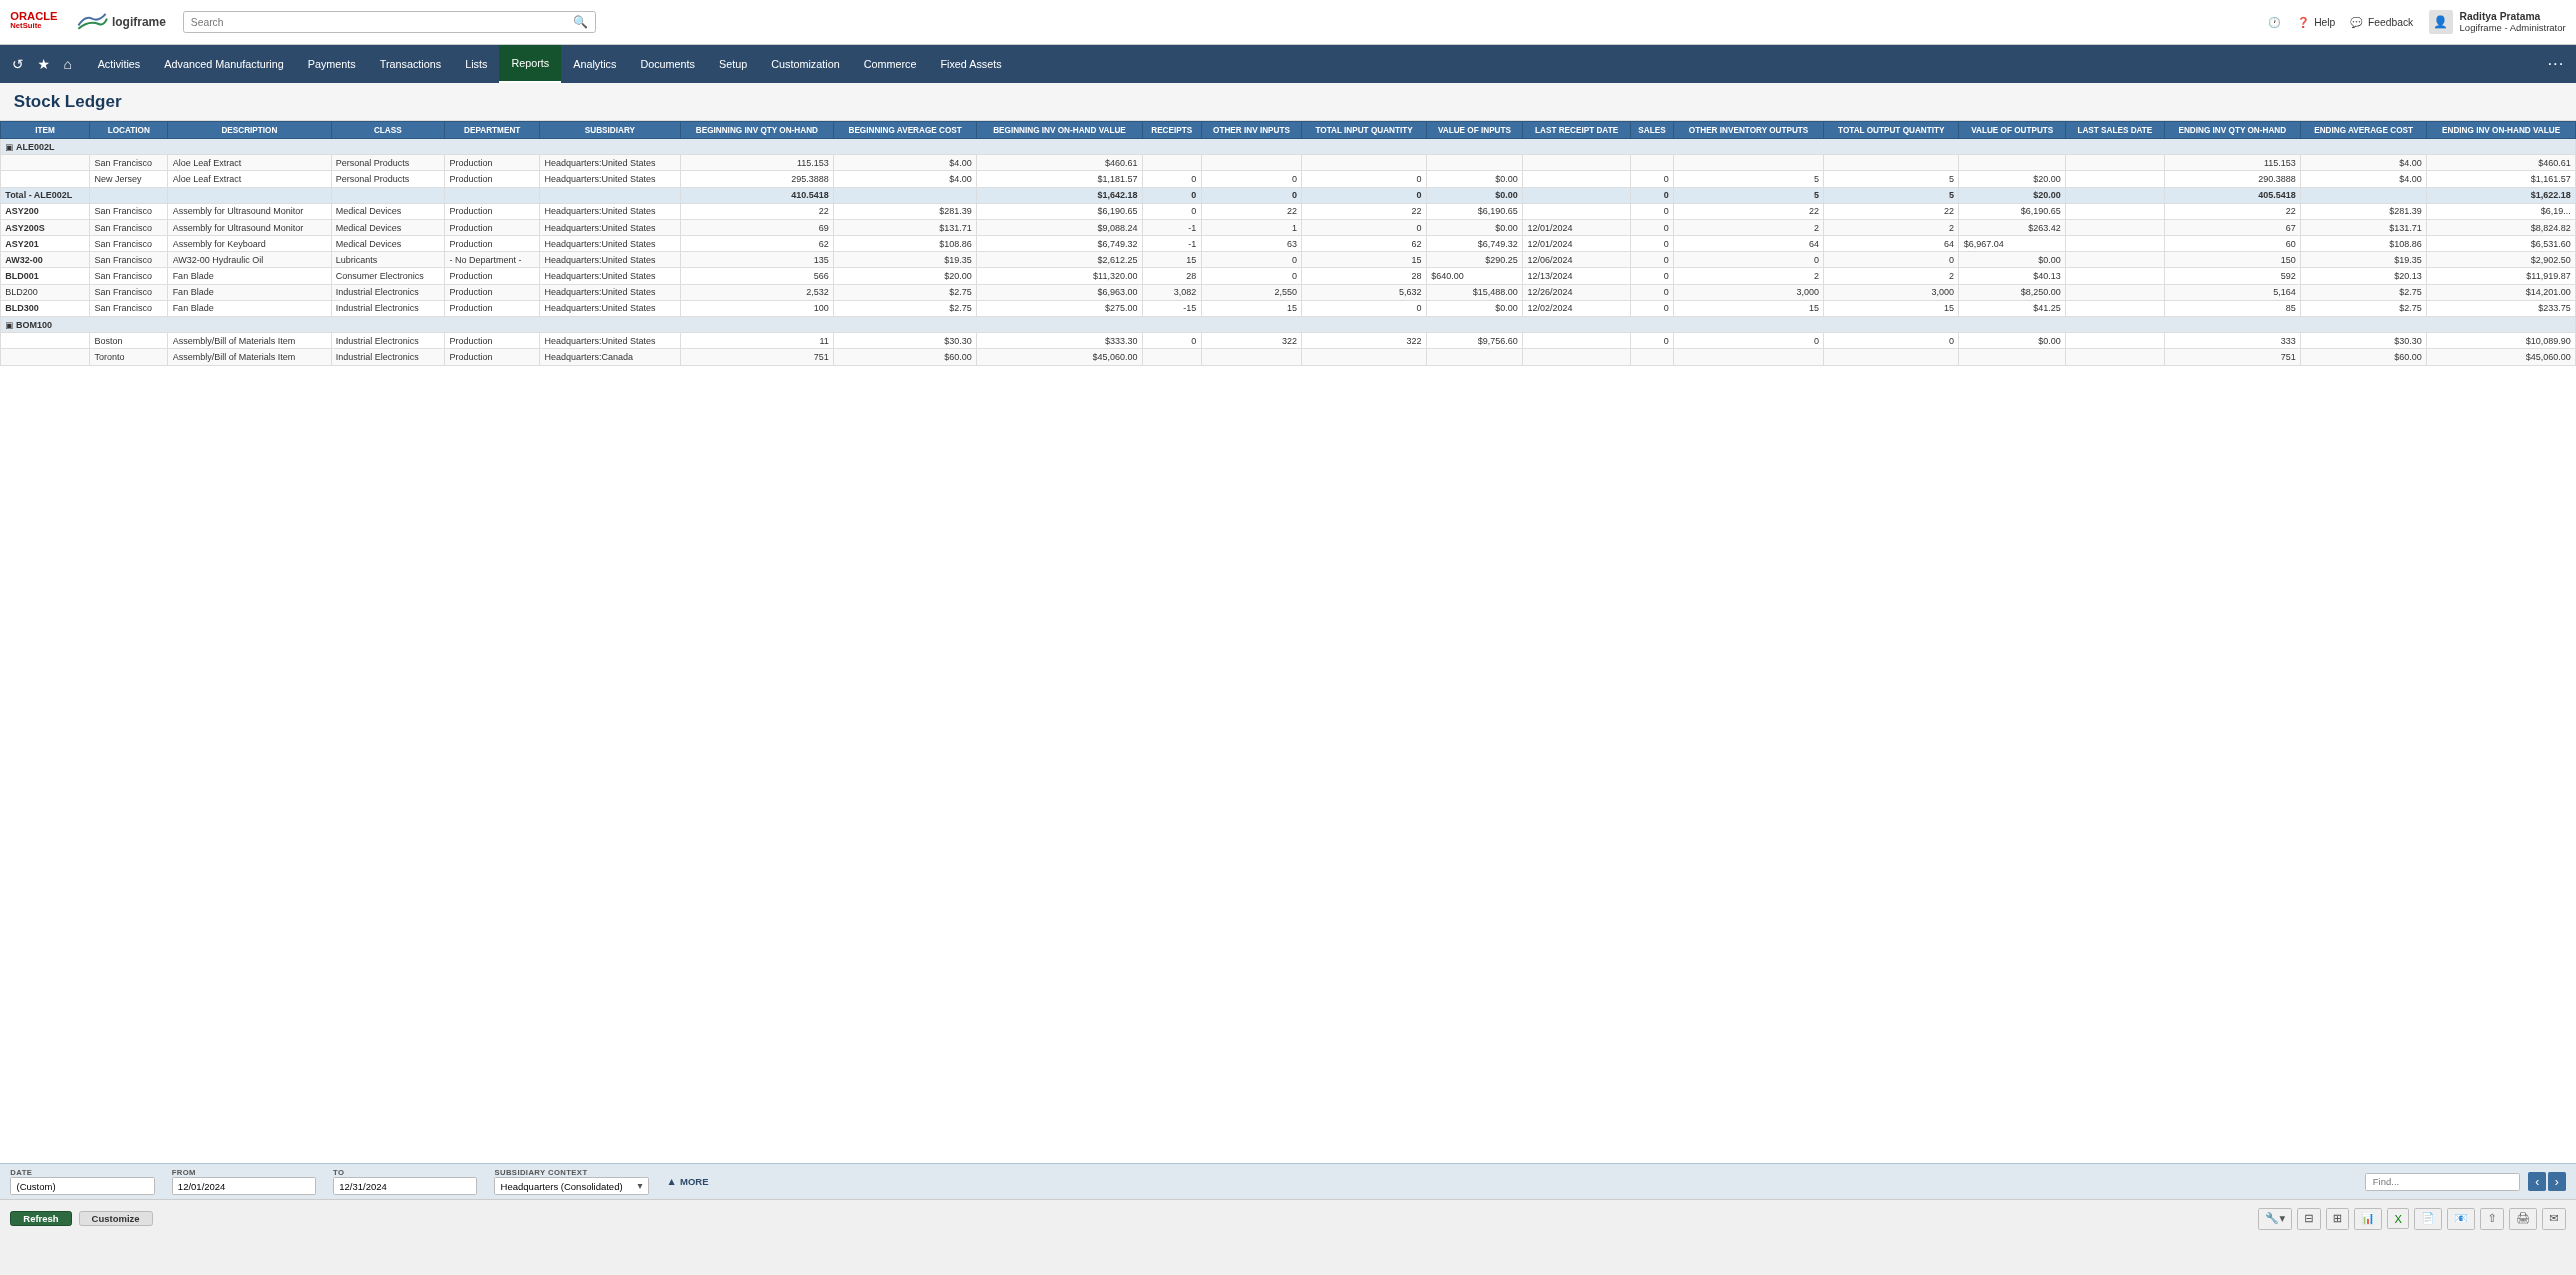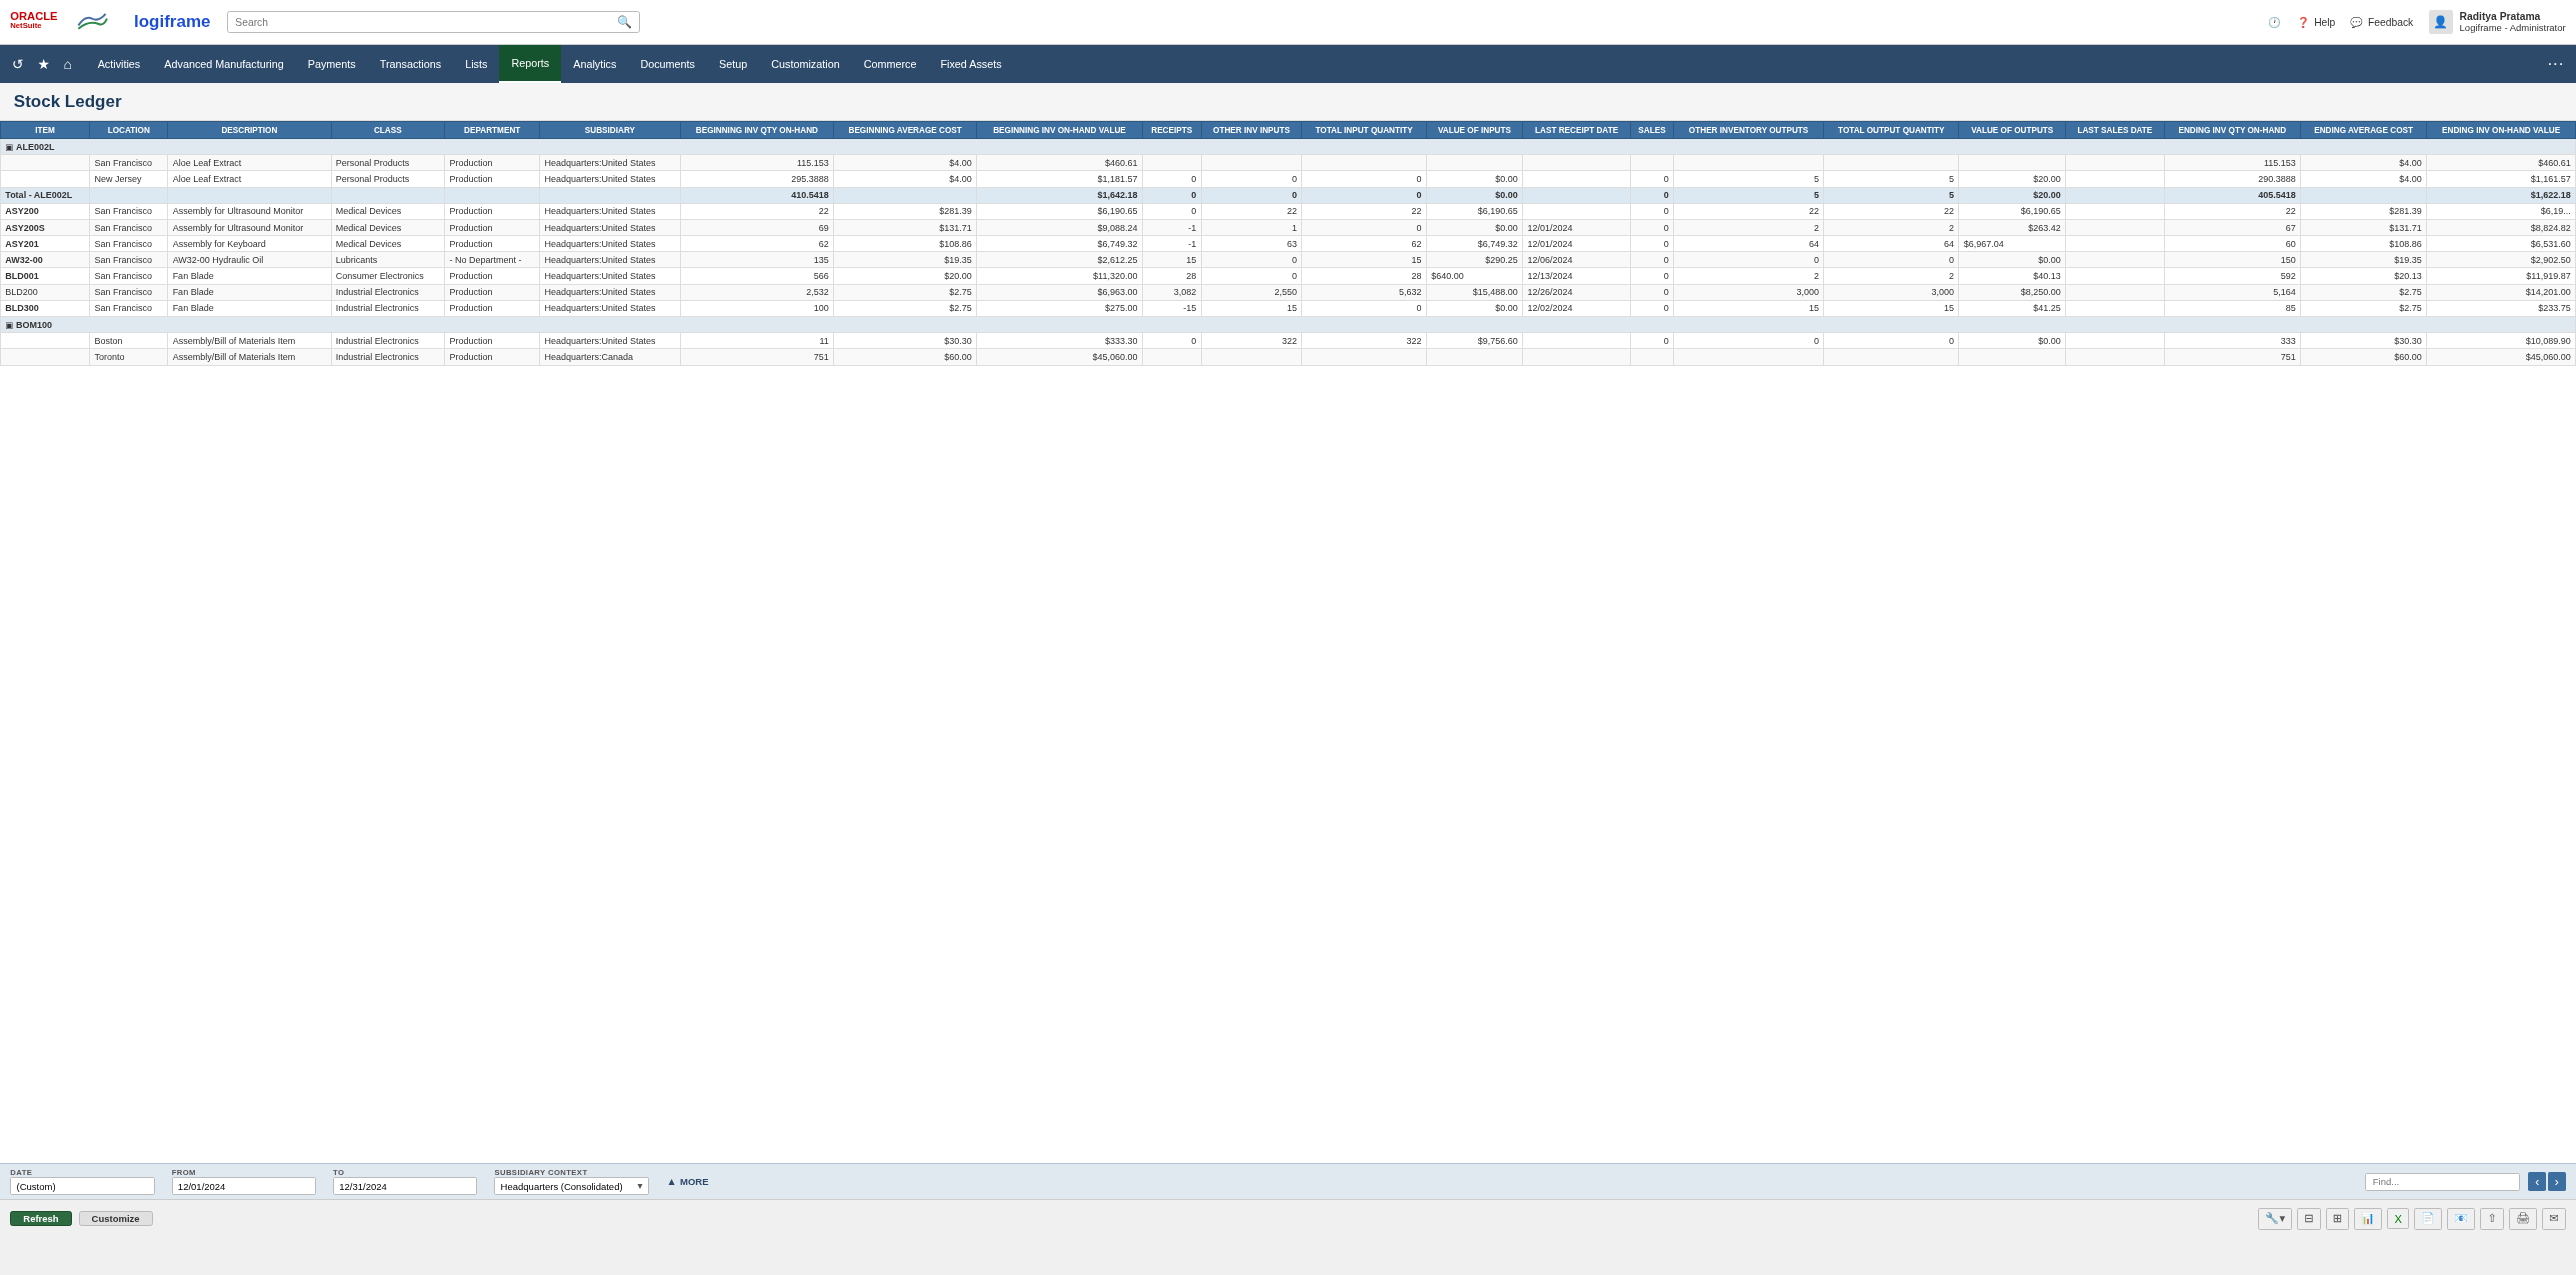--- a/index.html
+++ b/index.html
@@ -8,21 +8,21 @@
     
     .top-bar {
       display: flex; align-items: center; background: #fff;
       padding: 5.2px 10.3px; border-bottom: 0.9px solid #ccc; height: 45px;
     }
     .logo-area { display: flex; align-items: flex-start; gap: 17px; margin-right: 17px; }
     .oracle-logo { font-size: 7.7px; color: #c00; font-weight: bold; line-height: 1.1; }
     .oracle-logo span { display: block; font-size: 11.2px; font-weight: 900; color: #c00; }
     .logiframe-logo { display: flex; align-items: center; gap: 3.4px; }
     .logiframe-swoosh { width: 34px; height: 24px; }
-    .logiframe-text { font-size: 17px; color: #1d4ed8; font-weight: bold; margin-left: 22px; }
+    .logiframe-text { font-size: 12px; color: #404040; font-weight: bold; }
     .search-bar {
       flex: 1; max-width: 413px; display: flex; align-items: center;
       border: 0.9px solid #bbb; border-radius: 2.6px; padding: 3.4px 6.9px;
       background: #fff;
     }
     .search-bar input { border: none; outline: none; flex: 1; font-size: 10.3px; }
     .search-icon { color: #888; font-size: 12px; }
     .top-right { display: flex; align-items: center; gap: 15.5px; margin-left: auto; font-size: 10.3px; }
     .top-right-item { display: flex; align-items: center; gap: 4.3px; color: #333; cursor: pointer; }
     .user-info { display: flex; align-items: center; gap: 6.9px; }

